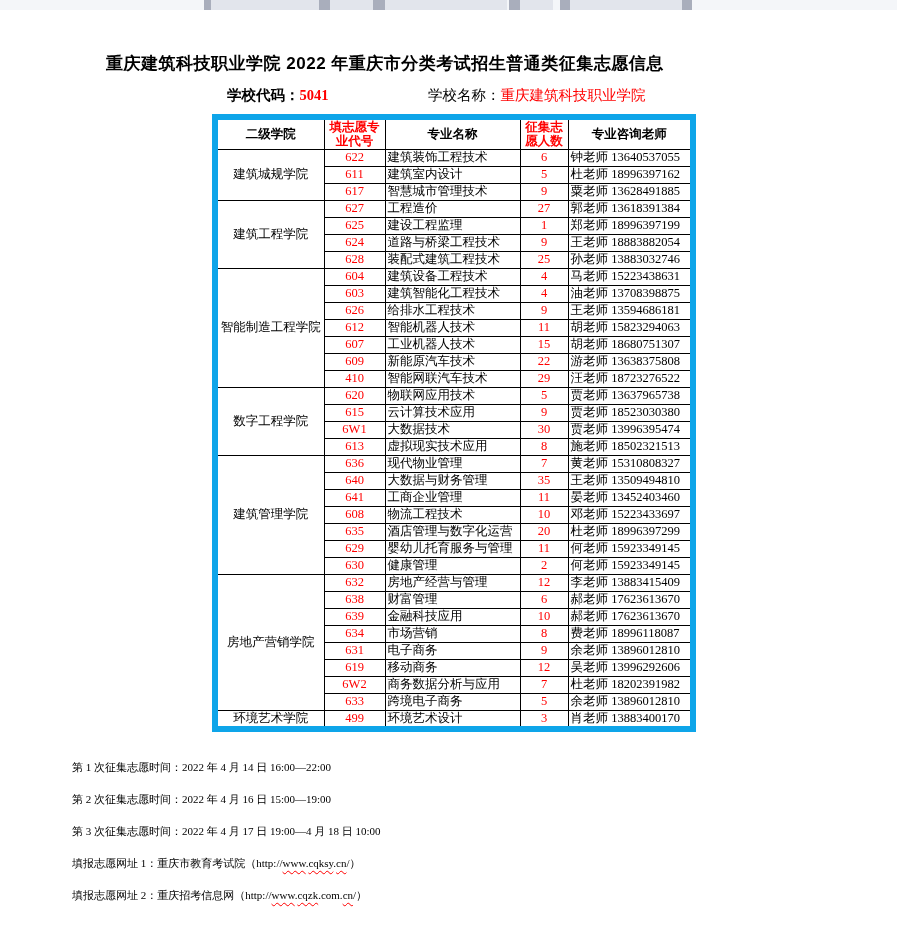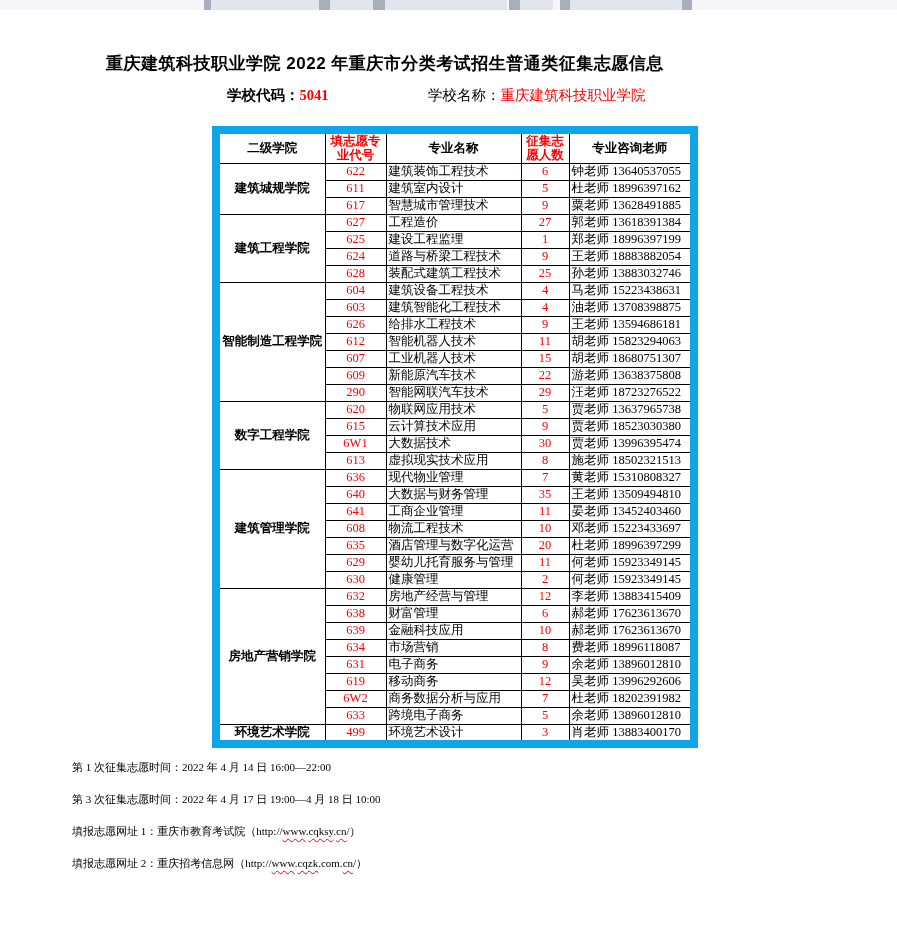--- a/index.html
+++ b/index.html
@@ -14,27 +14,27 @@
 
   .title { position:absolute; top:52px; left:0; width:727px; text-align:center;
            font-size:17px; font-weight:bold; letter-spacing:0.5px;
            font-family:"Liberation Sans", sans-serif;padding-left:43px; }
 
   .code-line { position:absolute; top:86px; left:0; width:897px; height:20px; font-size:14.5px; }
   .code-label1 { position:absolute; left:227px;font-weight:bold; }
   .code-label2 { position:absolute; left:428px; }
   .red { color:#ff0000; }
 
-  table.vol { position:absolute; left:212px; top:126px; width:478px;
+  table.vol { position:absolute; left:212px; top:114px; width:478px;
               border-collapse:collapse; table-layout:fixed;
-              border:8px solid #0ea5e9; font-size:12.5px; }
+              border:6px solid #0ea5e9; font-size:12.5px; }
   table.vol th, table.vol td { border:1px solid #000; padding:0 2px; overflow:hidden; }
   table.vol thead th { height:32px; font-weight:bold; line-height:1.15; text-align:center; vertical-align:middle; }
   table.vol tbody td { height:17px; line-height:15px; vertical-align:middle; }
-  td.college { text-align:center;font-weight:bold; }
+  td.college { text-align:center; }
   td.code, td.count { text-align:center; color:#ff0000; }
   td.major, td.teacher { text-align:left; padding-left:5px; white-space:nowrap; }
 
   .footer { position:absolute; left:72px; top:751px; font-size:11px; }
   .footer .fline { height:32px; line-height:32px; white-space:nowrap; }
   .wavy { text-decoration-line:underline; text-decoration-style:wavy;
           text-decoration-color:#ff0000; text-decoration-thickness:1px; text-underline-offset:3px;margin-top:40px; }
 </style>
 </head>
 <body>
@@ -153,21 +153,21 @@
         <td class="count">15</td>
         <td class="teacher">胡老师 18680751307</td>
       </tr>
       <tr>
         <td class="code">609</td>
         <td class="major">新能原汽车技术</td>
         <td class="count">22</td>
         <td class="teacher">游老师 13638375808</td>
       </tr>
       <tr>
-        <td class="code">290</td>
+        <td class="code">410</td>
         <td class="major">智能网联汽车技术</td>
         <td class="count">29</td>
         <td class="teacher">汪老师 18723276522</td>
       </tr>
       <tr>
         <td rowspan="4" class="college">数字工程学院</td>
         <td class="code">620</td>
         <td class="major">物联网应用技术</td>
         <td class="count">5</td>
         <td class="teacher">贾老师 13637965738</td>
@@ -287,16 +287,17 @@
         <td class="code">499</td>
         <td class="major">环境艺术设计</td>
         <td class="count">3</td>
         <td class="teacher">肖老师 13883400170</td>
       </tr>
     </tbody>
 </table>
 
 <div class="footer">
   <div class="fline">第 1 次征集志愿时间：2022 年 4 月 14 日 16:00—22:00</div>
+  <div class="fline">第 2 次征集志愿时间：2022 年 4 月 16 日 15:00—19:00</div>
   <div class="fline">第 3 次征集志愿时间：2022 年 4 月 17 日 19:00—4 月 18 日 10:00</div>
   <div class="fline"><span>填报志愿网址 1：重庆市教育考试院（http://</span><span class="wavy">www</span><span>.</span><span class="wavy">cqksy</span><span>.</span><span class="wavy">cn</span><span>/）</span></div>
   <div class="fline"><span>填报志愿网址 2：重庆招考信息网（http://</span><span class="wavy">www</span><span>.</span><span class="wavy">cqzk</span><span>.com.</span><span class="wavy">cn</span><span>/）</span></div>
 </div>
 
 </body></html>

